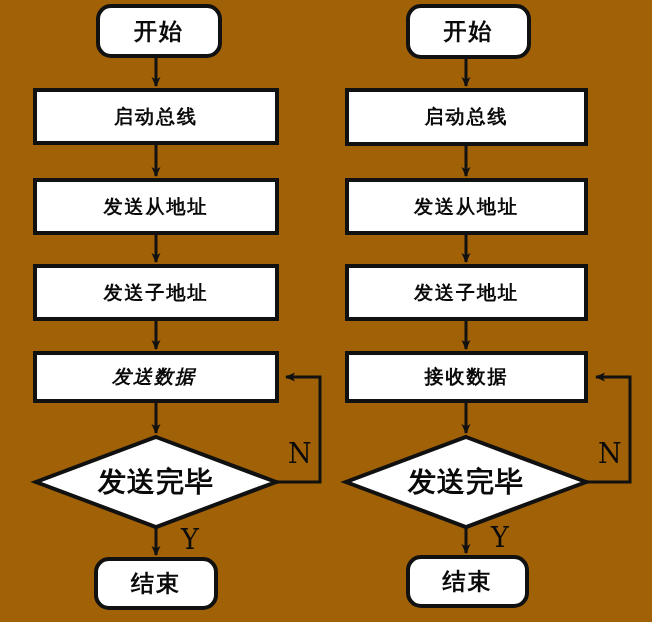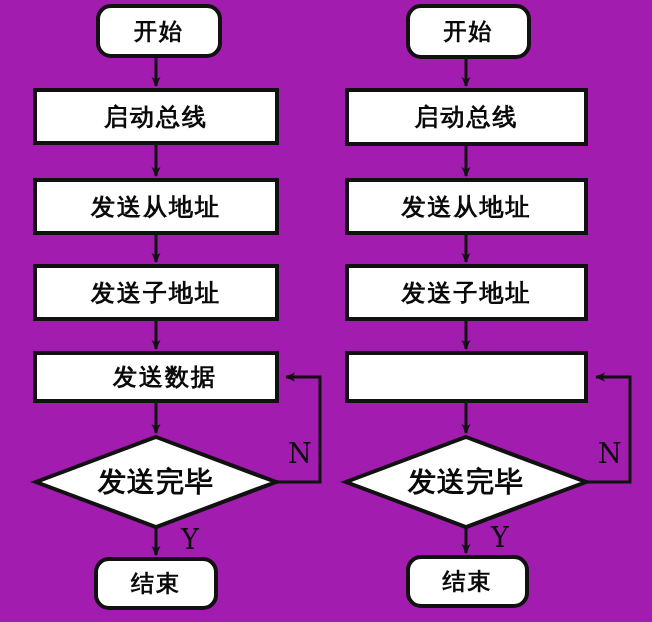--- a/index.html
+++ b/index.html
@@ -7,41 +7,41 @@
     padding: 0;
     background: #ffffff;
   }
   body {
     font-family: "DejaVu Sans", "Liberation Sans", sans-serif;
   }
   #canvas {
     position: relative;
     width: 652px;
     height: 622px;
-    background: #a21caf;
+    background: #a16207;
     overflow: hidden;
   }
   #canvas svg {
     position: absolute;
     top: 0;
     left: 0;
   }
   .node-label {
     position: absolute;
     display: flex;
     align-items: center;
     justify-content: center;
     font-weight: bold;
     color: #0a0a0a;
     letter-spacing: 1px;
     white-space: nowrap;
     -webkit-font-smoothing: none;
   }
   .label-terminal { font-size: 23px; letter-spacing: 2px; }
-  .label-process  { font-size: 24px; letter-spacing: 2px; }
+  .label-process  { font-size: 19px; letter-spacing: 2px; }
   .label-decision { font-size: 28px; letter-spacing: 1px; }
   .branch-label {
     position: absolute;
     font-family: "DejaVu Serif", "Liberation Serif", serif;
     font-size: 27px;
     color: #0a0a0a;
     line-height: 1;
   }
 </style>
 </head>
@@ -110,38 +110,39 @@
   </svg>
 
   <div class="node-label label-terminal" style="left:98px;  top:6px;   width:122px; height:50px;">开始</div>
 
   <div class="node-label label-process" style="left:35px;  top:90px;  width:242px; height:53px;">启动总线</div>
 
   <div class="node-label label-process" style="left:35px;  top:180px; width:242px; height:53px;">发送从地址</div>
 
   <div class="node-label label-process" style="left:35px;  top:266px; width:242px; height:53px;">发送子地址</div>
 
-  <div class="node-label label-process" style="left:44px;  top:353px; width:242px; height:48px;">发送数据</div>
+  <div class="node-label label-process" style="left:33px;  top:353px; width:242px; height:48px;font-style:italic;">发送数据</div>
 
   <div class="node-label label-decision" style="left:36px; top:457px; width:240px; height:50px;">发送完毕</div>
 
   <div class="node-label label-terminal" style="left:96px;  top:559px; width:120px; height:49px;">结束</div>
 
   <div class="branch-label" style="left:288px; top:440px;">N</div>
 
   <div class="branch-label" style="left:181px; top:526px;">Y</div>
 
   <div class="node-label label-terminal" style="left:408px; top:6px;   width:121px; height:51px;">开始</div>
 
   <div class="node-label label-process" style="left:347px; top:90px;  width:239px; height:54px;">启动总线</div>
 
   <div class="node-label label-process" style="left:347px; top:180px; width:239px; height:53px;">发送从地址</div>
 
   <div class="node-label label-process" style="left:347px; top:266px; width:239px; height:53px;">发送子地址</div>
 
+  <div class="node-label label-process" style="left:347px; top:353px; width:239px; height:48px;">接收数据</div>
 
   <div class="node-label label-decision" style="left:346px; top:457px; width:240px; height:50px;">发送完毕</div>
 
   <div class="node-label label-terminal" style="left:408px; top:557px; width:119px; height:49px;">结束</div>
 
   <div class="branch-label" style="left:598px; top:440px;">N</div>
 
   <div class="branch-label" style="left:491px; top:524px;">Y</div>
 
 </div>

